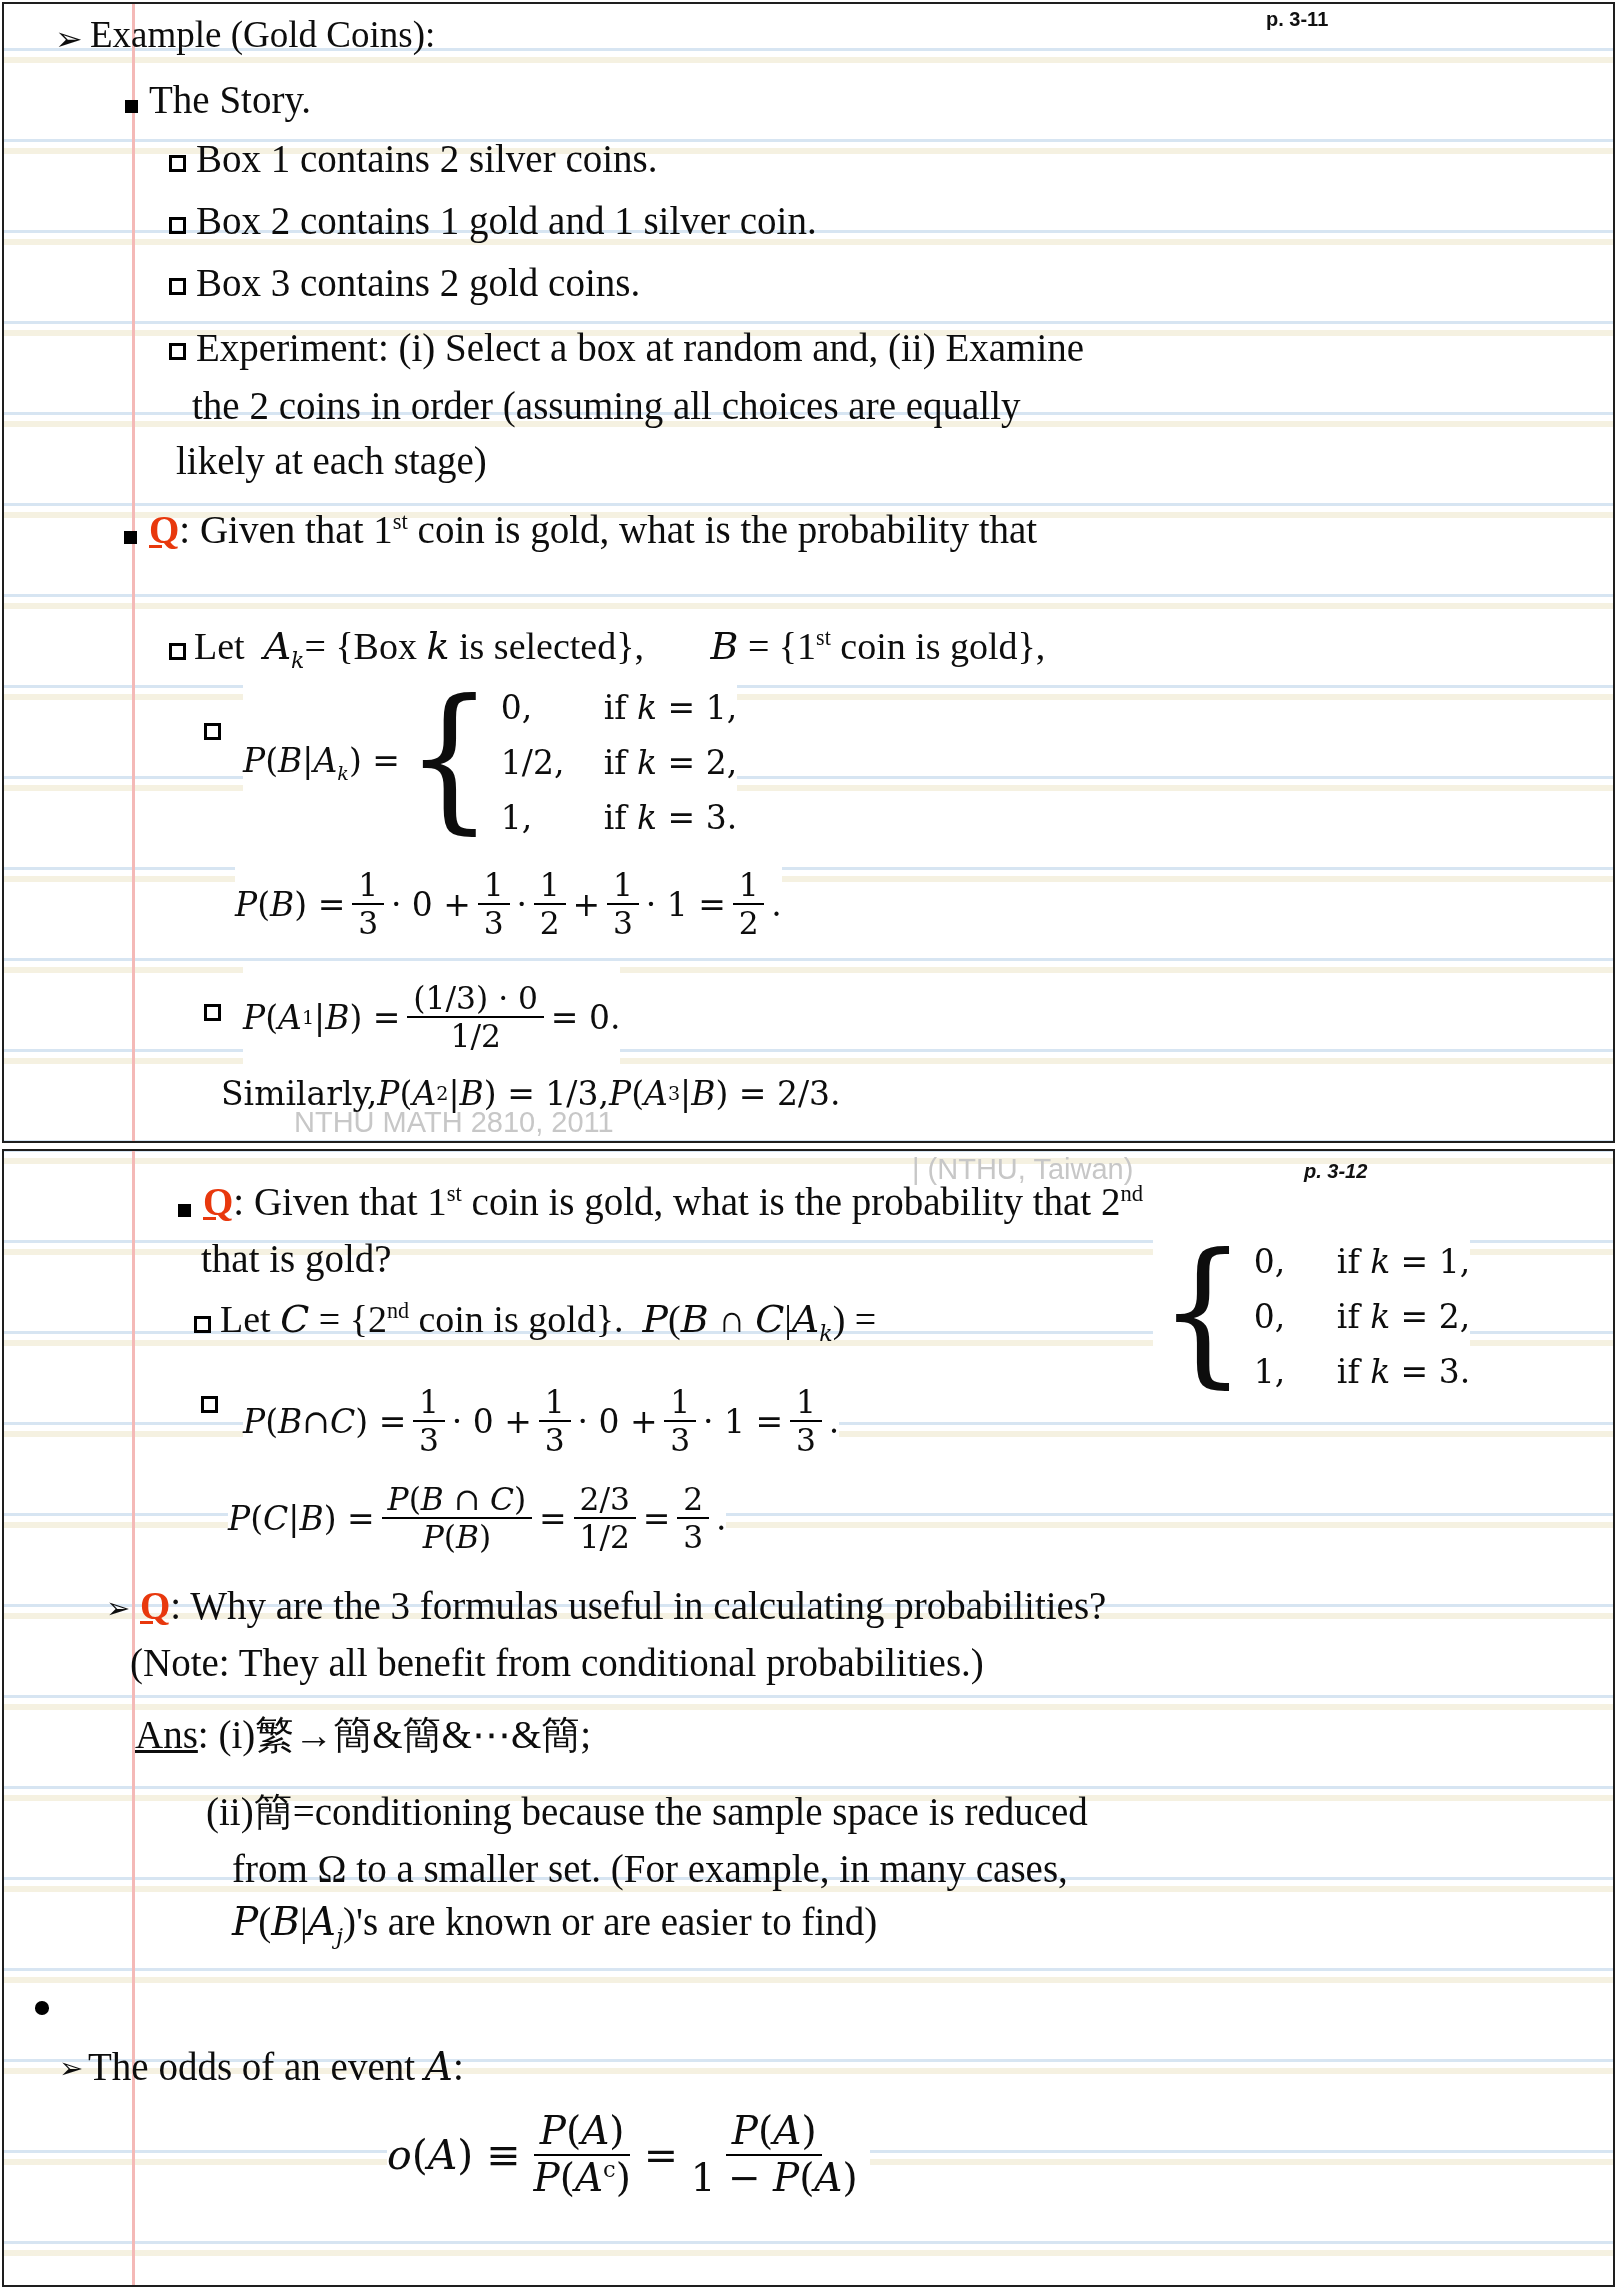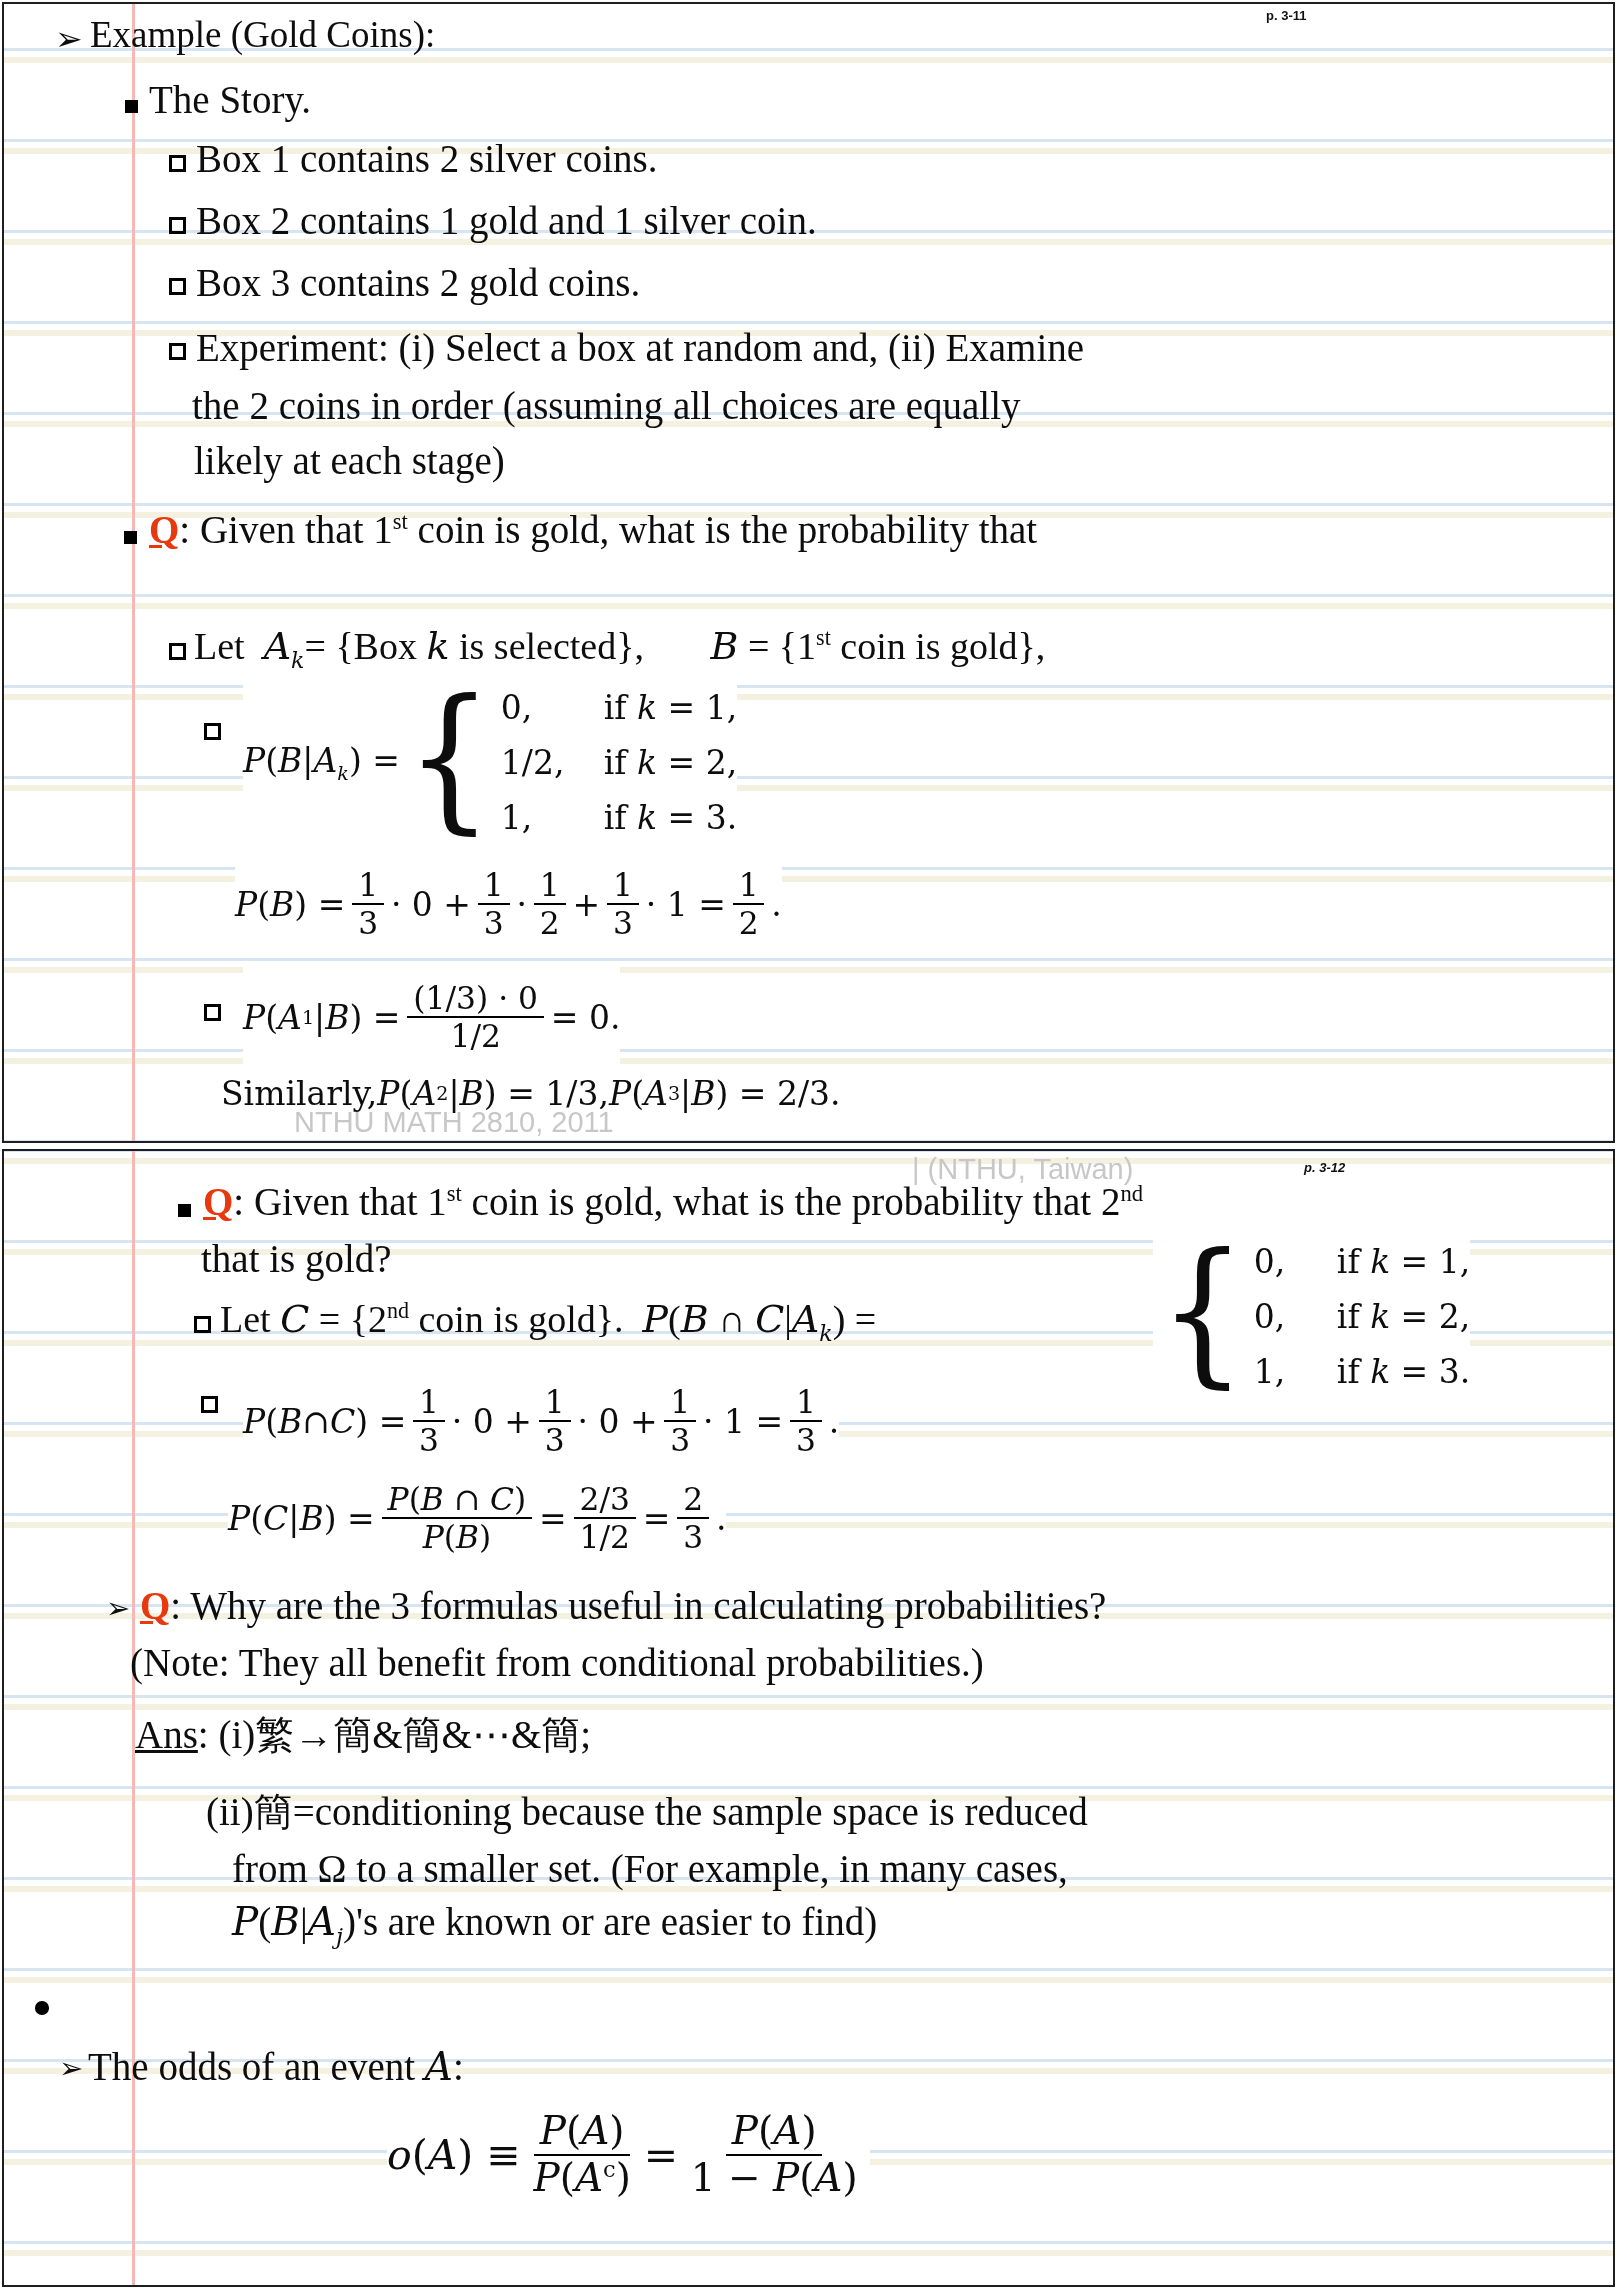--- a/index.html
+++ b/index.html
@@ -13,21 +13,21 @@
         background-repeat:no-repeat,repeat;}
   .t{position:absolute;white-space:nowrap;font-size:39px;line-height:1.15;z-index:3;}
   .f{position:absolute;white-space:nowrap;font-family:"DejaVu Serif",serif;font-size:33px;
      background:#fff;display:flex;align-items:center;z-index:3;}
   .f i, .t i{font-family:"DejaVu Serif",serif;}
   sup{font-size:58%;vertical-align:super;}
   sub{font-size:58%;}
   .qr{color:#e8380d;font-weight:bold;text-decoration:underline;}
   .u{text-decoration:underline;}
   .pgnum{position:absolute;font-family:"Liberation Sans",sans-serif;font-weight:bold;
-         font-size:13px;color:#111;z-index:4;white-space:nowrap;}
+         font-size:20px;color:#111;z-index:4;white-space:nowrap;}
   .wm{position:absolute;color:#c7c7c7;font-family:"Liberation Sans",sans-serif;
       font-size:29px;z-index:1;white-space:nowrap;}
   .sq{position:absolute;width:12.7px;height:12.7px;background:#000;z-index:3;}
   .hsq{position:absolute;width:10.8px;height:10.8px;border:3.9px solid #000;z-index:3;}
   .dot{position:absolute;width:13.7px;height:13.7px;border-radius:50%;background:#000;z-index:3;}
   .arrow{position:absolute;font-family:"DejaVu Sans",sans-serif;font-size:33px;z-index:3;line-height:1;}
   .frac{display:inline-flex;flex-direction:column;align-items:center;vertical-align:middle;
         margin:0 6.9px;line-height:1.15;font-size:0.95em;text-align:center;}
   .frac>span:first-child{border-bottom:2.9px solid #000;padding:0 5.9px;}
   .frac>span:last-child{padding:0 5.9px;}
@@ -65,21 +65,21 @@
 
   <div class="hsq" style="left:169px;top:217px;"></div>
   <div class="t" style="left:196px;top:199px;">Box 2 contains 1 gold and 1 silver coin.</div>
 
   <div class="hsq" style="left:169px;top:278px;"></div>
   <div class="t" style="left:196px;top:261px;">Box 3 contains 2 gold coins.</div>
 
   <div class="hsq" style="left:169px;top:343px;"></div>
   <div class="t" style="left:196px;top:326px;">Experiment: (i) Select a box at random and, (ii) Examine</div>
   <div class="t" style="left:192px;top:384px;">the 2 coins in order (assuming all choices are equally</div>
-  <div class="t" style="left:194px;top:439px;">likely at each stage)</div>
+  <div class="t" style="left:176px;top:439px;">likely at each stage)</div>
 
   <div class="sq" style="left:124px;top:531px;"></div>
   <div class="t" style="left:149px;top:508px;"><span class="qr">Q</span>: Given that 1<sup>st</sup> coin is gold, what is the probability that</div>
 
   <div class="hsq" style="left:169px;top:643px;"></div>
   <div class="t" style="left:194px;top:625px;font-size:38px;">Let&nbsp;&nbsp;<i>A</i><sub><i>k</i></sub>= {Box <i>k</i> is selected},&nbsp;&nbsp;&nbsp;&nbsp;&nbsp;&nbsp;&nbsp;<i>B</i> = {1<sup>st</sup> coin is gold},</div>
 
   <div class="hsq" style="left:204px;top:723px;"></div>
   <div class="f pw" style="left:243px;top:678px;height:169px;">
     <span><i>P</i>(<i>B</i>|<i>A</i><sub><i>k</i></sub>) =</span>

